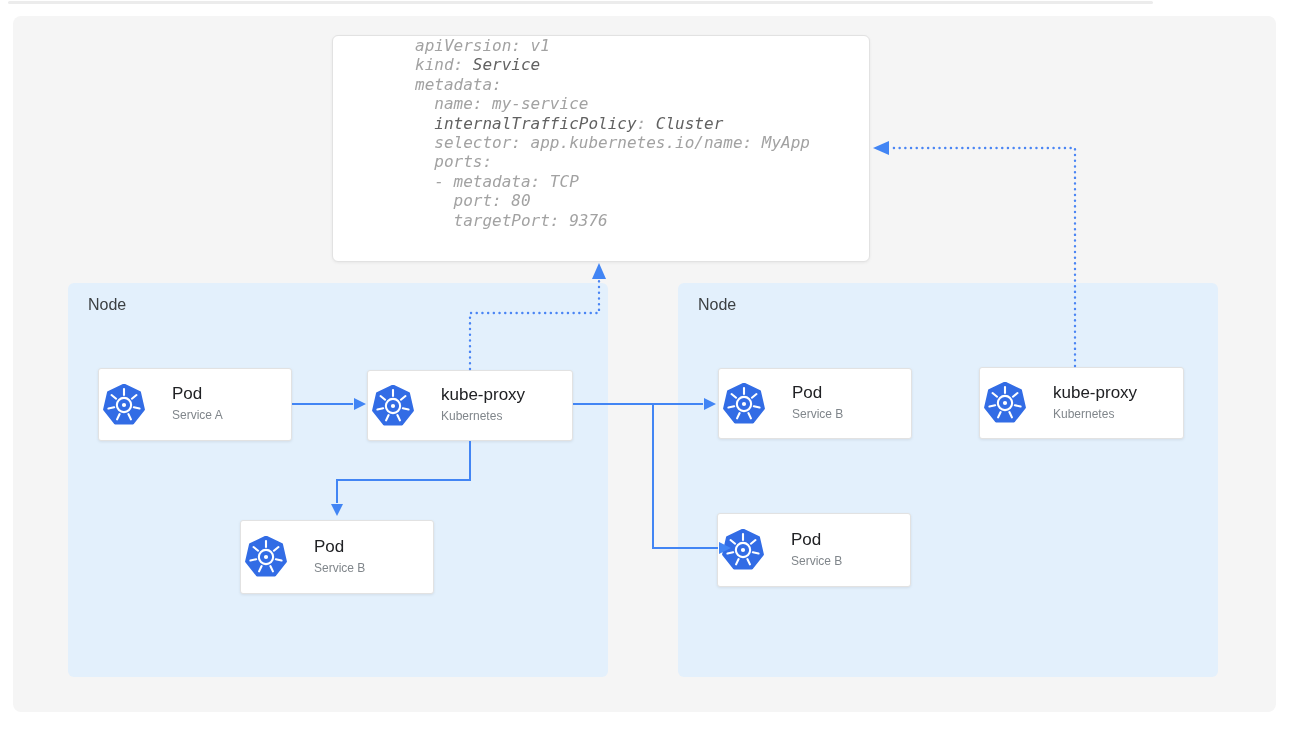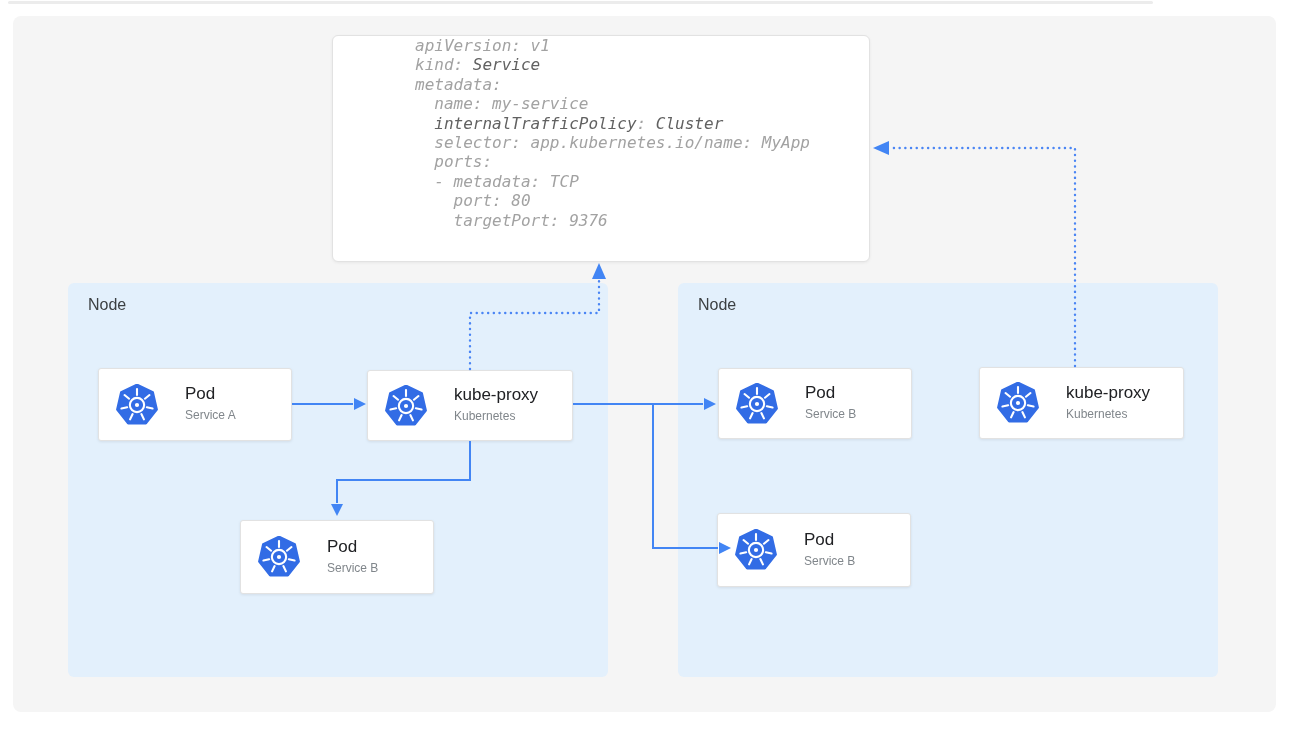--- a/index.html
+++ b/index.html
@@ -34,21 +34,21 @@
     background:#fff;border:1px solid var(--card_border);border-radius:6px;
     box-shadow:0 1px 3px rgba(0,0,0,.06);}
   .code{position:absolute;left:82px;top:0;
     font-family:"DejaVu Sans Mono",monospace;font-style:italic;
     font-size:16px;line-height:19.4px;color:var(--code_text);}
   .code-line span{white-space:pre;}
   .code-line .b{font-weight:normal;color:var(--code_bold);}
 
   .card{position:absolute;background:#fff;border:1px solid var(--card_border);
     border-radius:3px;box-shadow:0 1px 3px rgba(0,0,0,.08);
-    display:flex;align-items:center;padding-left:17px;}
+    display:flex;align-items:center;padding-left:4px;}
   .k8s-icon{width:42px;height:42px;flex:0 0 42px;display:block;}
   .k8s-icon svg{width:42px;height:42px;display:block;}
   .card .txt{margin-left:27px;display:flex;flex-direction:column;justify-content:center;}
   .card .title{font-size:17px;line-height:22px;color:var(--title_text);}
   .card .sub{font-size:12px;line-height:21px;color:var(--sub_text);}
 
   .arrows{position:absolute;left:0;top:0;width:1296px;height:729px;
     pointer-events:none;z-index:5;}
   .arrows .solid{fill:none;stroke:var(--accent_blue);stroke-width:2;}
   .arrows .dotted{fill:none;stroke:var(--dot_blue);stroke-width:2.4;

